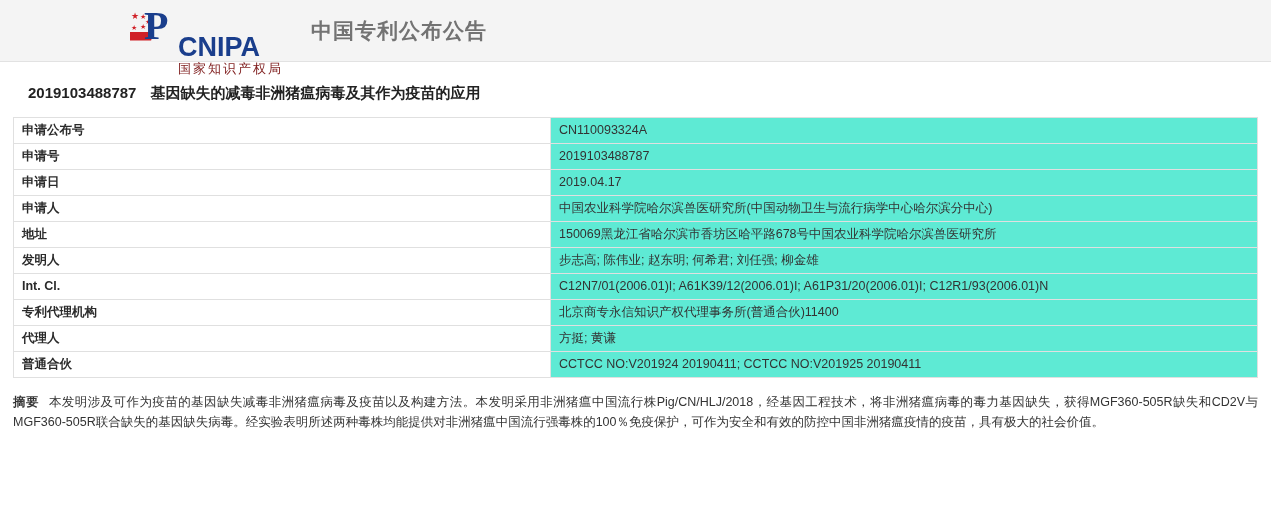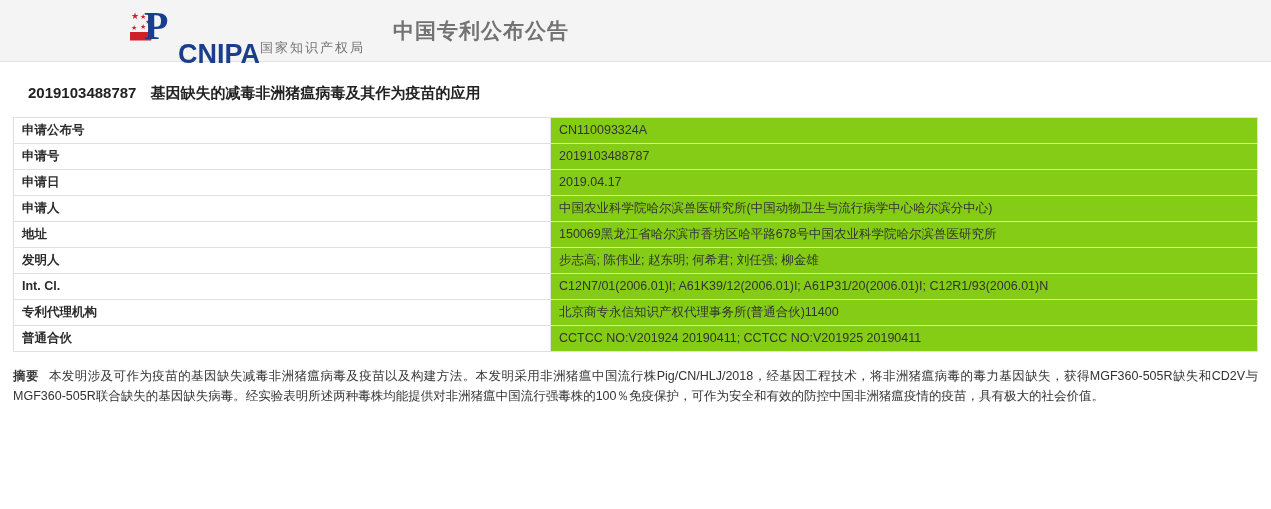--- a/index.html
+++ b/index.html
@@ -70,36 +70,36 @@
     position: absolute;
     left: 0px;
     top: 22px;
     width: 24px;
     height: 9px;
     background: #d02027;
     clip-path: polygon(0 0, 100% 0, 88% 100%, 0 100%);
   }
   .logo-text {
     display: flex;
-    flex-direction: row;
+    flex-direction: column;
     justify-content: flex-end;
     margin-right: 28px;
     margin-top: 47px;
   }
   .logo-en {
     font-size: 27px;
     font-weight: bold;
     color: #1a3e8c;
     letter-spacing: 0px;
     line-height: 28px;
     font-family: "Liberation Sans", sans-serif;
   }
   .logo-cn {
     font-size: 13px;
-    color: #737373;
+    color: #7f1d1d;
     letter-spacing: 2px;
     line-height: 15px;
     text-align: center;
     font-family: Liberation Serif, serif;
   }
   .header-title {
     font-size: 21px;
     color: #737373;
     font-weight: bold;
     letter-spacing: 1px;
@@ -134,21 +134,21 @@
     vertical-align: middle;
     line-height: 17px;
   }
   table.bib td.label {
     width: 520px;
     font-weight: bold;
     background: #ffffff;
     color: #2b2b2b;
   }
   table.bib td.value {
-    background: #84cc16;
+    background: #5eead4;
     color: #333333;
     font-weight: normal;
   }
   
   .abstract {
     width: 1245px;
     margin: 14px auto 0 auto;
     font-size: 12.5px;
     line-height: 20px;
     color: #333333;
@@ -217,20 +217,24 @@
       </tr>
       <tr>
         <td class="label">Int. Cl.</td>
         <td class="value">C12N7/01(2006.01)I;  A61K39/12(2006.01)I;  A61P31/20(2006.01)I;  C12R1/93(2006.01)N</td>
       </tr>
       <tr>
         <td class="label">专利代理机构</td>
         <td class="value">北京商专永信知识产权代理事务所(普通合伙)11400</td>
       </tr>
       <tr>
+        <td class="label">代理人</td>
+        <td class="value">方挺;  黄谦</td>
+      </tr>
+      <tr>
         <td class="label">普通合伙</td>
         <td class="value">CCTCC NO:V201924 20190411;  CCTCC NO:V201925 20190411</td>
       </tr>
     </tbody>
   </table>
 
   <div class="abstract">
     <span class="ab-label">摘要</span><span>本发明涉及可作为疫苗的基因缺失减毒非洲猪瘟病毒及疫苗以及构建方法。本发明采用非洲猪瘟中国流行株Pig/CN/HLJ/2018，经基因工程技术，将非洲猪瘟病毒的毒力基因缺失，获得MGF360-505R缺失和CD2V与MGF360-505R联合缺失的基因缺失病毒。经实验表明所述两种毒株均能提供对非洲猪瘟中国流行强毒株的100％免疫保护，可作为安全和有效的防控中国非洲猪瘟疫情的疫苗，具有极大的社会价值。</span>
   </div>
 

